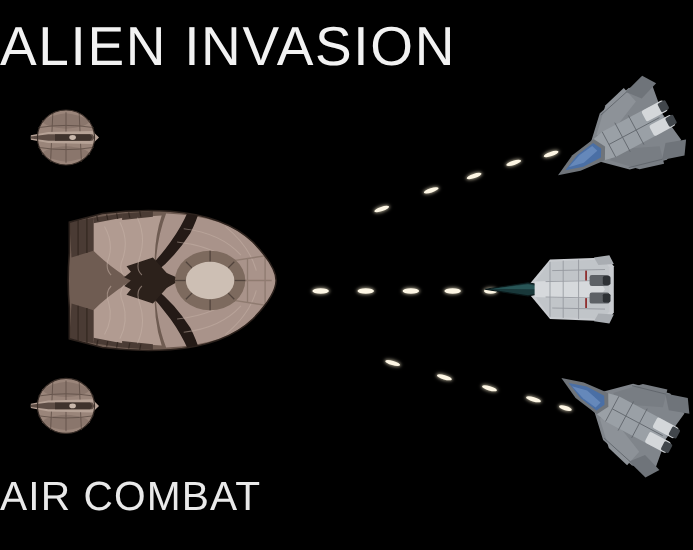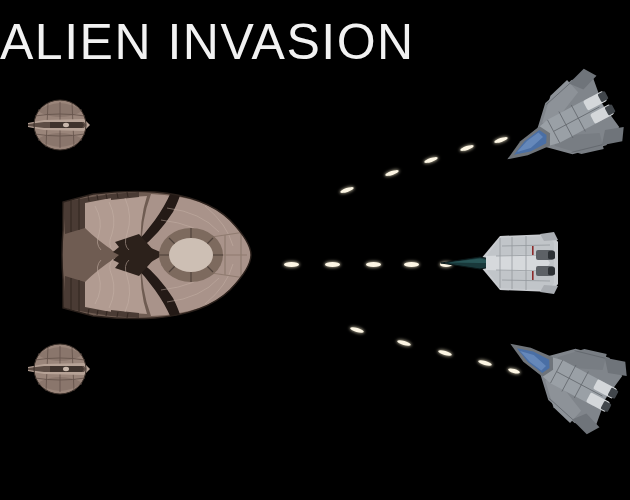--- a/index.html
+++ b/index.html
@@ -347,14 +347,15 @@
         <path d="M92,78 L112,84 L120,72 L102,66 Z" fill="#6f747a"></path>
         <path d="M92,8 L112,2 L120,14 L102,20 Z" fill="#6f747a"></path>
         <rect x="96" y="45" width="22" height="11" rx="2" fill="#d4d7da"></rect>
         <rect x="96" y="30" width="22" height="11" rx="2" fill="#d4d7da"></rect>
         <rect x="112" y="46" width="8" height="9" rx="1.5" fill="#41464b"></rect>
         <rect x="112" y="31" width="8" height="9" rx="1.5" fill="#41464b"></rect>
       </g>
     </svg>
   </div>
 
+  <div id="game-subtitle" class="title-text">AIR COMBAT</div>
 
 </div>
 
 </body></html>

